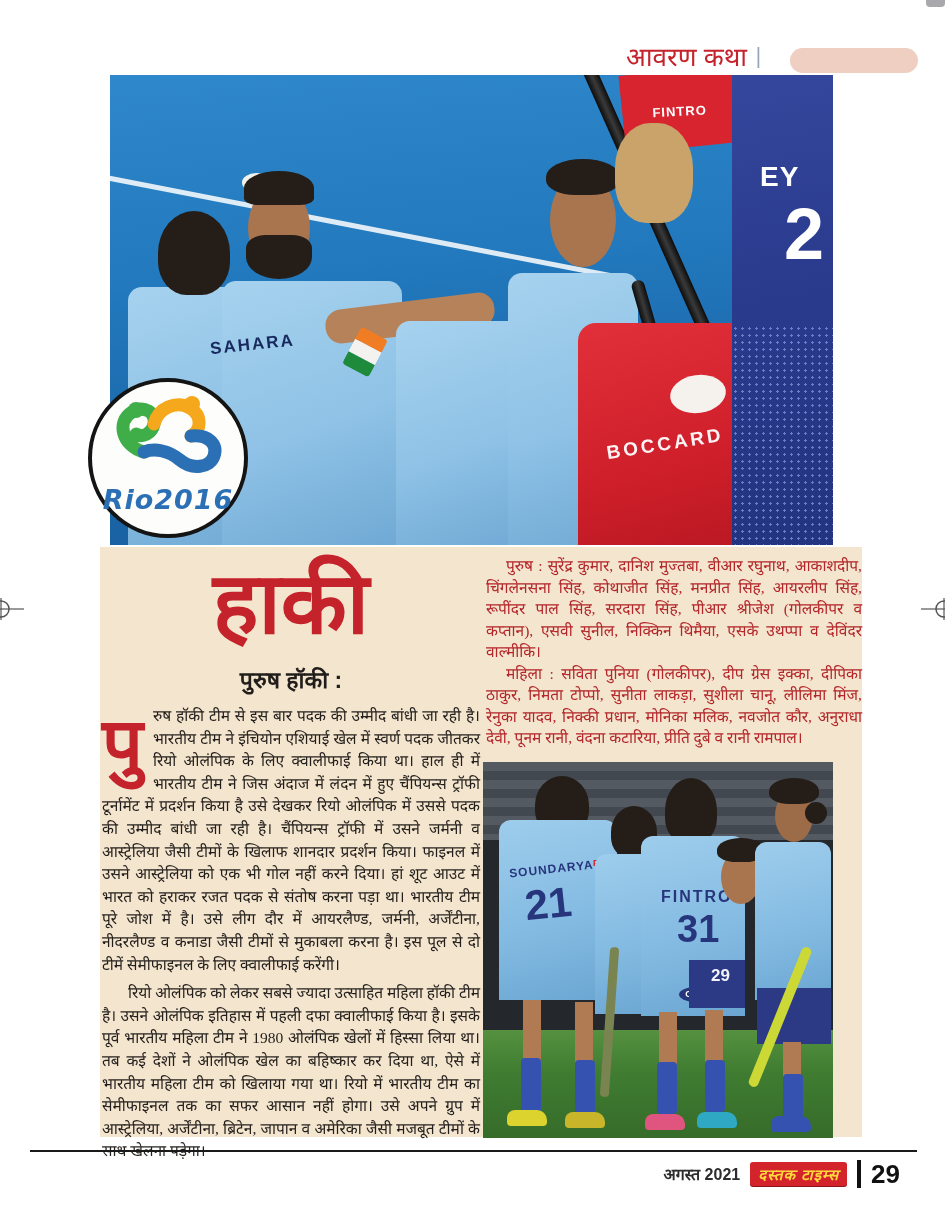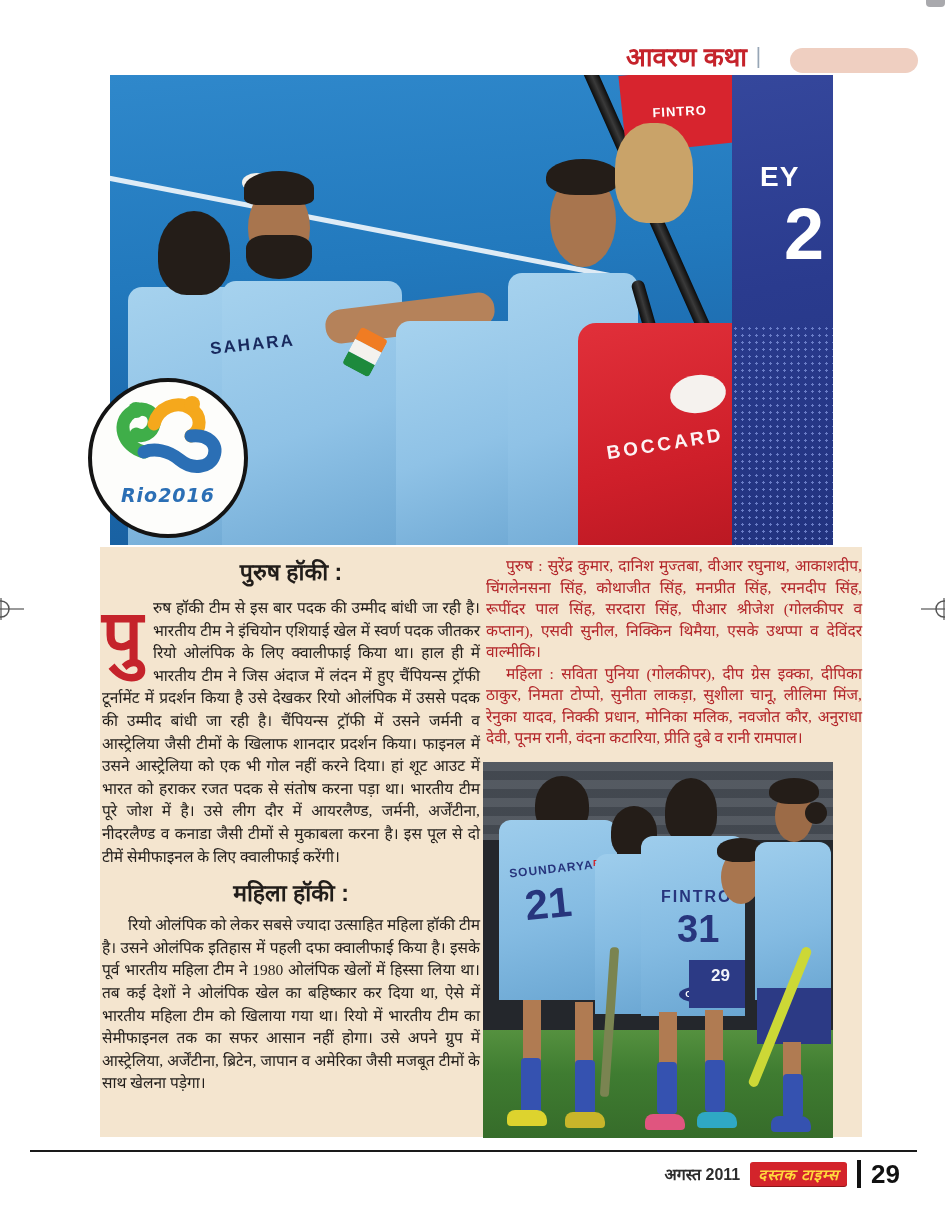--- a/index.html
+++ b/index.html
@@ -3,21 +3,21 @@
 <meta charset="utf-8">
 <style>
   * { margin:0; padding:0; box-sizing:border-box; }
   html,body { width:945px; height:1223px; }
   body { font-family:"Liberation Serif", serif; background:#ffffff; position:relative; overflow:hidden; }
   .page { position:absolute; inset:0; background:#ffffff; }
 
   
   .corner-mark { position:absolute; left:926px; top:0; width:19px; height:7px; background:#a9a9ad; border-radius:0 0 4px 4px; }
   .header { position:absolute; left:0; top:36px; width:945px; height:40px; }
-  .header-label { position:absolute; right:198px; top:2px; font-size:26px; font-weight:bold; color:#c5232b; font-family:"Liberation Sans", sans-serif; }
+  .header-label { position:absolute; right:198px; top:2px; font-size:26px; font-weight:normal; color:#c5232b; font-family:"Liberation Sans", sans-serif; }
   .header-divider { position:absolute; right:184px; top:6px; color:#97a6b6; font-size:24px; font-weight:bold; }
   .header-pill { position:absolute; left:790px; top:12px; width:128px; height:25px; background:#efcfc1; border-radius:13px; }
 
   
   .main-photo { position:absolute; left:110px; top:75px; width:723px; height:470px; overflow:hidden;
     background:linear-gradient(175deg,#2f88cb 0%, #2279bd 40%, #1b66a9 75%, #175d9c 100%); }
   .field-line { position:absolute; background:rgba(255,255,255,.85); }
   .line1 { left:-30px; top:95px; width:560px; height:5px; transform:rotate(11deg); transform-origin:left top; }
   .line2 { left:-20px; top:420px; width:270px; height:7px; transform:rotate(14deg); transform-origin:left top; }
   .player { position:absolute; border-radius:14px 14px 0 0; }
@@ -44,21 +44,21 @@
   .keeper-ey { position:absolute; left:28px; top:86px; color:#fff; font-family:"Liberation Sans", sans-serif; font-weight:bold; font-size:28px; letter-spacing:1px; }
   .keeper-num { position:absolute; left:52px; top:118px; color:#fff; font-family:"Liberation Sans", sans-serif; font-weight:bold; font-size:72px; }
   .stick { position:absolute; background:linear-gradient(90deg,#0c0c0c, #3a3a3a, #0c0c0c); }
   .stick1 { left:470px; top:-10px; width:14px; height:340px; transform:rotate(-24deg); transform-origin:top center; border-radius:6px; }
   .stick2 { left:560px; top:200px; width:13px; height:290px; transform:rotate(-16deg); border-radius:6px; }
 
   
   .rio-badge { position:absolute; left:88px; top:378px; width:160px; height:160px; background:#fdfdfb;
     border:4px solid #141414; border-radius:50%; box-shadow:0 0 0 2px #fdfdfb inset; }
   .rio-text { position:absolute; left:0; right:0; top:102px; text-align:center; color:#2b6fb5;
-    font-family:"DejaVu Sans", sans-serif; font-style:italic; font-weight:bold; font-size:19px; letter-spacing:1px; }
+    font-family:"DejaVu Sans", sans-serif; font-style:italic; font-weight:bold; font-size:27px; letter-spacing:1px; }
 
   
   .beige-panel { position:absolute; left:100px; top:547px; width:762px; height:590px; background:#f4e5cf; }
   .left-col { position:absolute; left:100px; top:547px; width:382px; }
   .headline { text-align:center; color:#c5232b; font-size:86px; font-weight:bold; line-height:104px; margin-top:4px; font-family:"Liberation Sans", sans-serif; }
   .sec-head { text-align:center; color:#211d1a; font-size:23px; font-weight:bold; margin-top:8px; font-family:"Liberation Sans", sans-serif; }
   .body-text { color:#221e1b; font-size:15.5px; line-height:22.6px; text-align:justify; padding:0 2px; }
   .p1 { margin-top:10px; }
   .dropcap { float:left; color:#c5232b; font-size:72px; line-height:66px; font-weight:bold; padding:6px 10px 0 0; font-family:"Liberation Sans", sans-serif; }
   .p2 { margin-top:6px; text-indent:26px; }
@@ -164,30 +164,30 @@
       <path d="M62 36 C66 20 84 12 98 20 C110 27 110 42 99 48" fill="none" stroke="#f5a81c" stroke-width="13" stroke-linecap="round"></path>
       <circle cx="100" cy="16" r="8" fill="#f5a81c"></circle>
       <path d="M99 48 C116 46 126 56 122 68 C118 80 100 82 88 72 C76 62 62 60 52 64" fill="none" stroke="#2b6fb5" stroke-width="13" stroke-linecap="round"></path>
     </svg>
     <div class="rio-text">Rio2016</div>
   </div>
 
   <div class="beige-panel"></div>
 
   <div class="left-col">
+    <div class="headline">हाकी</div>
     <div class="sec-head">पुरुष हॉकी  :</div>
     <div class="body-text p1">
       <span class="dropcap">पु</span><span>रुष हॉकी टीम से इस बार पदक की उम्मीद बांधी जा रही है। भारतीय टीम ने इंचियोन एशियाई खेल में स्वर्ण पदक जीतकर रियो ओलंपिक के लिए क्वालीफाई किया था। हाल ही में भारतीय टीम ने जिस अंदाज में लंदन में हुए चैंपियन्स ट्रॉफी टूर्नामेंट में प्रदर्शन किया है उसे देखकर रियो ओलंपिक में उससे पदक की उम्मीद बांधी जा रही है। चैंपियन्स ट्रॉफी में उसने जर्मनी व आस्ट्रेलिया जैसी टीमों के खिलाफ शानदार प्रदर्शन किया। फाइनल में उसने आस्ट्रेलिया को एक भी गोल नहीं करने दिया। हां शूट आउट में भारत को हराकर रजत पदक से संतोष करना पड़ा था। भारतीय टीम पूरे जोश में है। उसे लीग दौर में आयरलैण्ड, जर्मनी, अर्जेंटीना, नीदरलैण्ड व कनाडा जैसी टीमों से मुकाबला करना है। इस पूल से दो टीमें सेमीफाइनल के लिए क्वालीफाई करेंगी।</span>
     </div>
-    <div class="sec-head">महिला हॉकी  :</div>
     <div class="body-text p2">रियो ओलंपिक को लेकर सबसे ज्यादा उत्साहित महिला हॉकी टीम है। उसने ओलंपिक इतिहास में पहली दफा क्वालीफाई किया है। इसके पूर्व भारतीय महिला टीम ने 1980 ओलंपिक खेलों में हिस्सा लिया था। तब कई देशों ने ओलंपिक खेल का बहिष्कार कर दिया था, ऐसे में भारतीय महिला टीम को खिलाया गया था। रियो में भारतीय टीम का सेमीफाइनल तक का सफर आसान नहीं होगा। उसे अपने ग्रुप में आस्ट्रेलिया, अर्जेंटीना, ब्रिटेन, जापान व अमेरिका जैसी मजबूत टीमों के साथ खेलना पड़ेगा।</div>
   </div>
 
   <div class="right-col">
-    <div class="names">पुरुष : सुरेंद्र कुमार, दानिश मुज्तबा, वीआर रघुनाथ, आकाशदीप, चिंगलेनसना सिंह, कोथाजीत सिंह, मनप्रीत सिंह, रमनदीप सिंह, रूपींदर पाल सिंह, सरदारा सिंह, पीआर श्रीजेश (गोलकीपर व कप्तान), एसवी सुनील, निक्किन थिमैया, एसके उथप्पा व देविंदर वाल्मीकि।</div>
+    <div class="names">पुरुष : सुरेंद्र कुमार, दानिश मुज्तबा, वीआर रघुनाथ, आकाशदीप, चिंगलेनसना सिंह, कोथाजीत सिंह, मनप्रीत सिंह, आयरलीप सिंह, रूपींदर पाल सिंह, सरदारा सिंह, पीआर श्रीजेश (गोलकीपर व कप्तान), एसवी सुनील, निक्किन थिमैया, एसके उथप्पा व देविंदर वाल्मीकि।</div>
     <div class="names w">महिला : सविता पुनिया (गोलकीपर), दीप ग्रेस इक्का, दीपिका ठाकुर, निमता टोप्पो, सुनीता लाकड़ा, सुशीला चानू, लीलिमा मिंज, रेनुका यादव, निक्की प्रधान, मोनिका मलिक, नवजोत कौर, अनुराधा देवी, पूनम रानी, वंदना कटारिया, प्रीति दुबे व रानी रामपाल।</div>
   </div>
 
   <div class="womens-photo">
     <div class="stands"></div>
     <div class="turf"></div>
     <div class="bg-letters">S HA</div>
 
     <div class="hair" style="left:52px; top:14px; width:54px; height:58px;"></div>
     <div class="w-jersey" style="left:16px; top:58px; width:118px; height:180px;"></div>
@@ -241,19 +241,19 @@
     <line x1="0" y1="13" x2="32" y2="13" stroke="#555" stroke-width="1.2"></line>
   </svg>
   <svg class="reg right" viewBox="0 0 34 26">
     <circle cx="25" cy="13" r="8" fill="none" stroke="#555" stroke-width="1.5"></circle>
     <line x1="25" y1="2" x2="25" y2="24" stroke="#555" stroke-width="1.2"></line>
     <line x1="2" y1="13" x2="34" y2="13" stroke="#555" stroke-width="1.2"></line>
   </svg>
 
   <div class="footer-line"></div>
   <div class="footer">
-    <span class="footer-date">अगस्त 2011</span>
+    <span class="footer-date">अगस्त 2021</span>
     <span class="footer-logo">दस्तक टाइम्स</span>
     <span class="footer-bar"></span>
     <span class="footer-page">29</span>
   </div>
 
 </div>
 
 </body></html>

